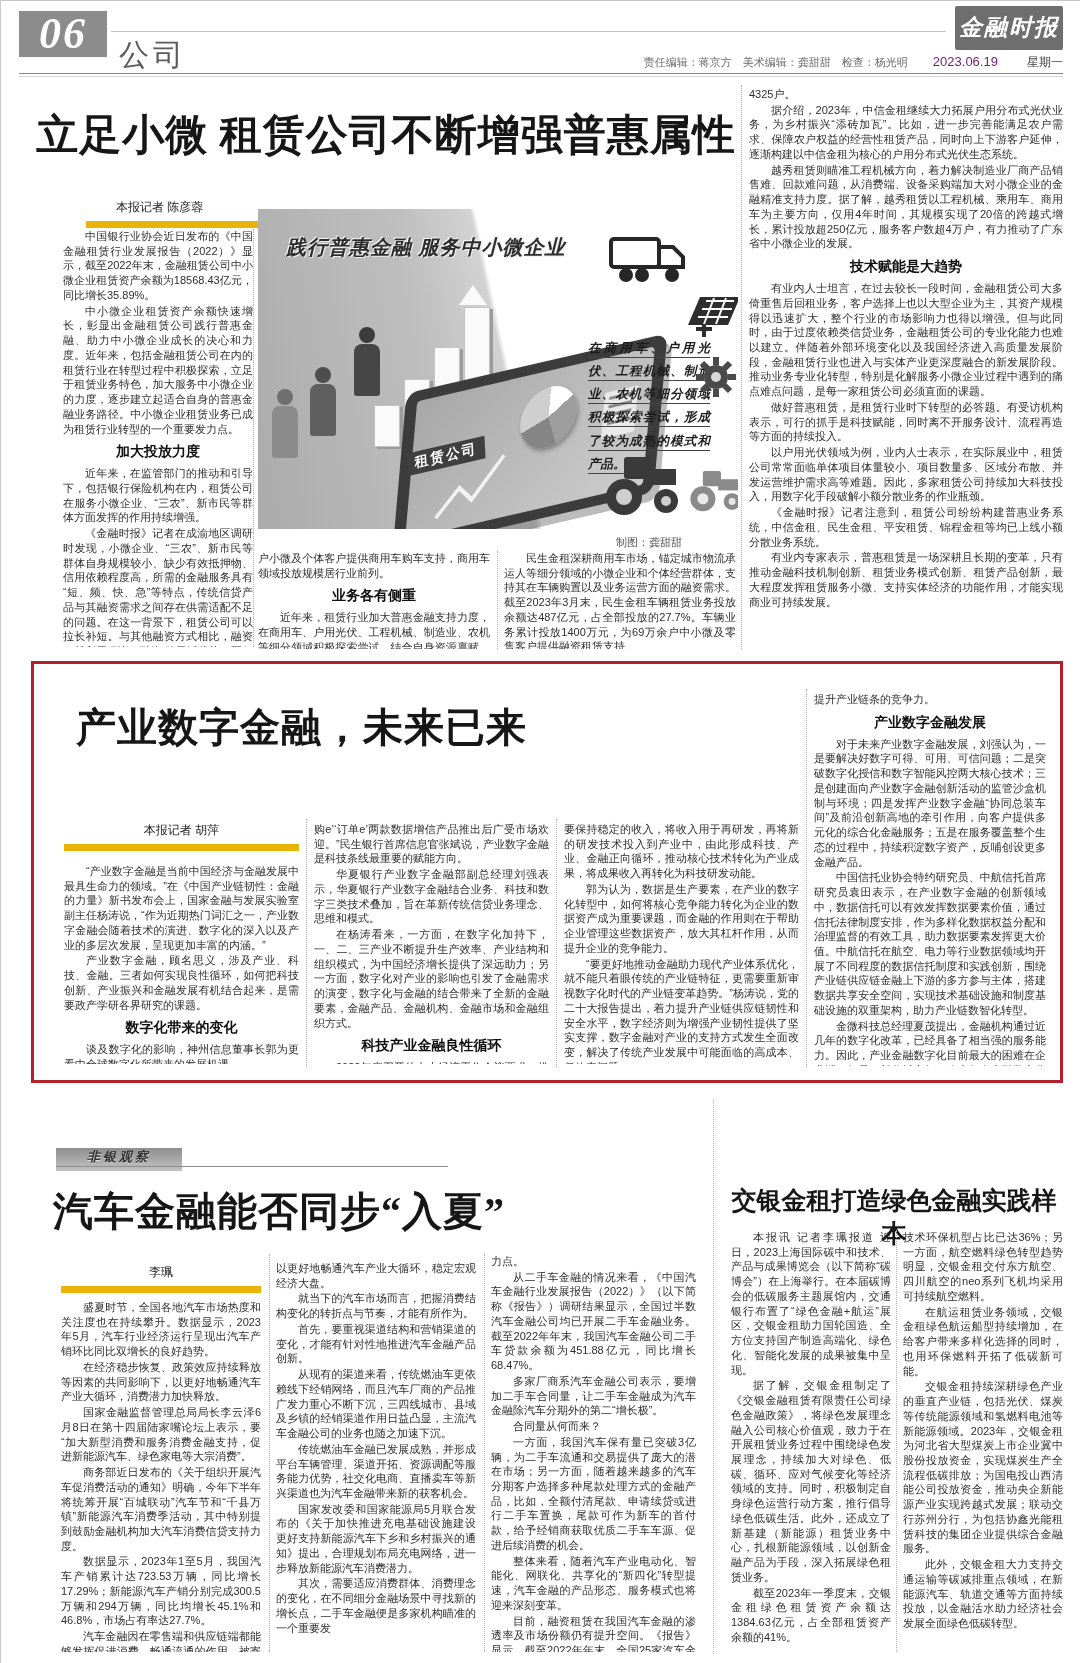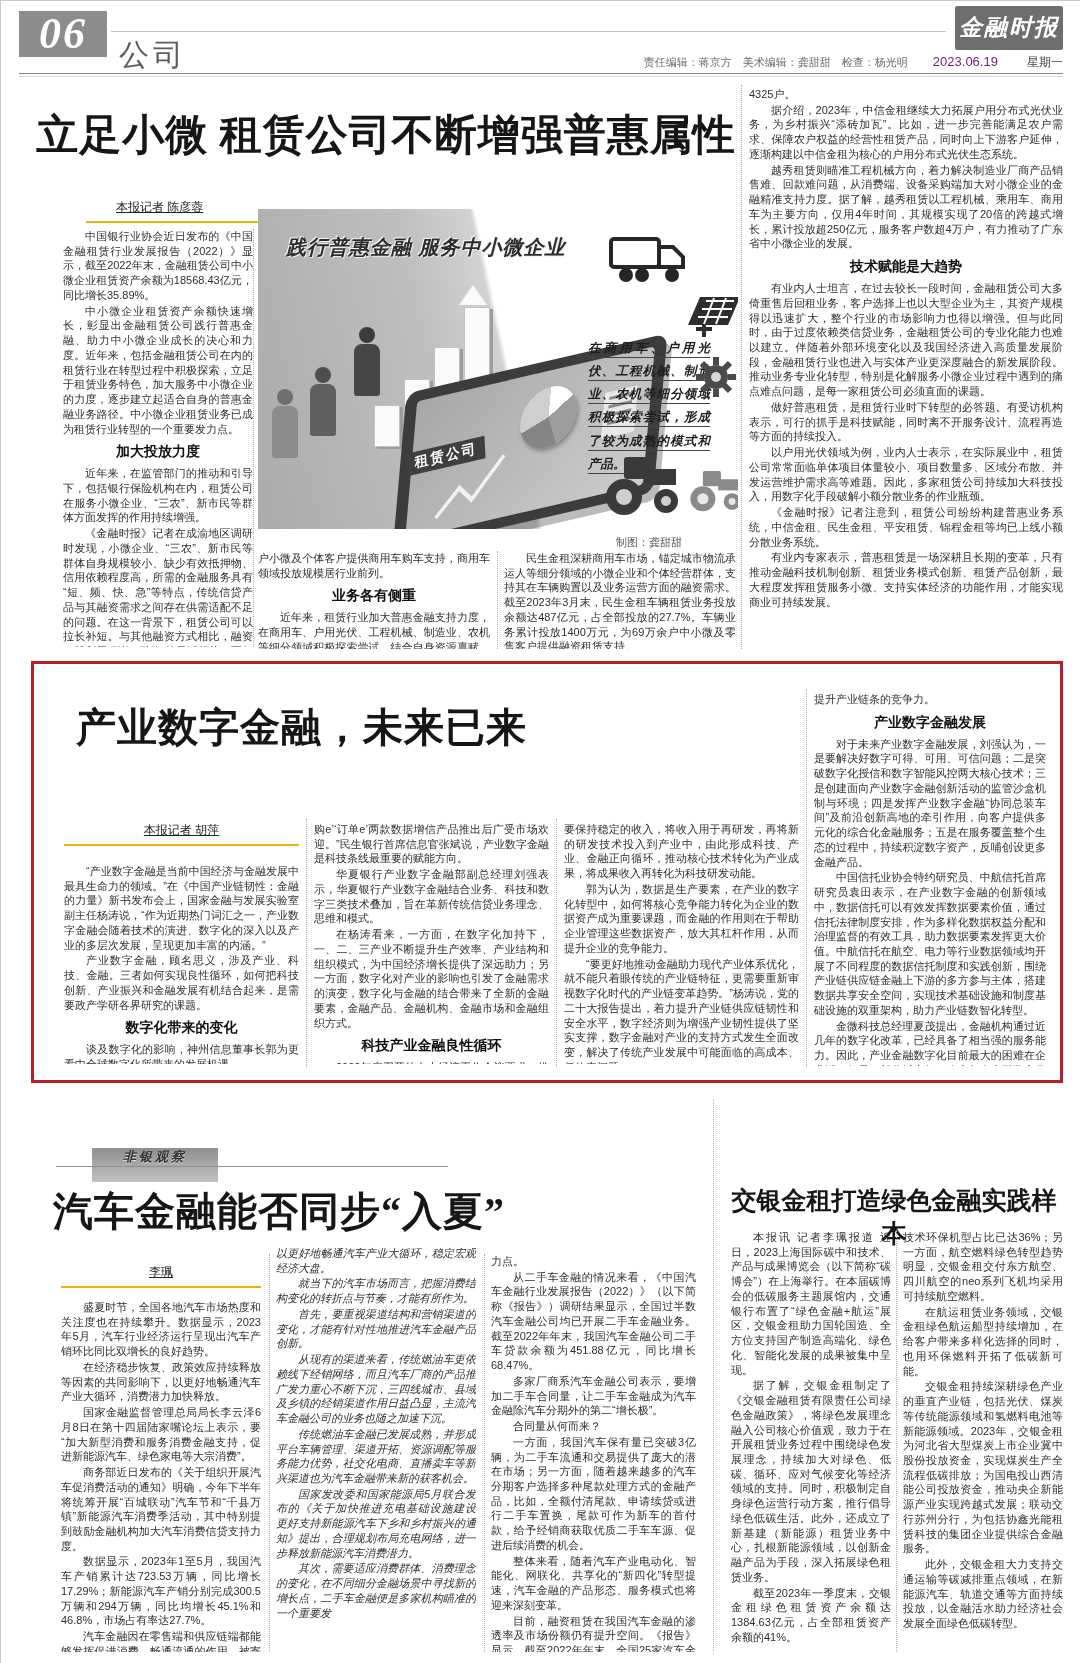--- a/index.html
+++ b/index.html
@@ -13,21 +13,21 @@
   .masthead{position:absolute;right:18px;top:5px;width:108px;height:44px;background:#6e6e6e;color:#fff;
     font:italic 700 23px/44px "Liberation Serif",serif;text-align:center;letter-spacing:2px;border-radius:2px;}
   .header-meta{position:absolute;right:18px;top:53px;font-size:11px;color:#6a6a6a;white-space:nowrap;}
   .header-meta .date{font-size:13px;color:#701a75;margin-left:22px;}
   .header-meta .weekday{font-size:12px;color:#3d3d3d;margin-left:26px;}
   
   .col{position:absolute;overflow:hidden;}
   .para{font-size:11px;line-height:1.34;text-align:justify;text-indent:2em;margin:0 0 1px;color:#2e2e2e;}
   .para.cont{text-indent:0;}
   .subhead{font-size:14px;font-weight:bold;text-align:center;margin:7px 0 5px;color:#101010;}
-  .byline{position:absolute;font-size:12px;color:#222;border-bottom:2px solid #eab308;padding-bottom:5px;text-align:center;text-decoration:underline;}
+  .byline{position:absolute;font-size:12px;color:#222;border-bottom:7px solid #eab308;padding-bottom:5px;text-align:center;}
   .headline-xl{position:absolute;font-family:"Liberation Serif",serif;font-weight:900;color:#161616;letter-spacing:1px;}
   
   .illus{position:absolute;overflow:hidden;background:linear-gradient(78deg,#ababab 0%,#bfbfbf 38%,#d2d2d2 51%,#ffffff 52%,#ffffff 100%);}
   .illus-slogan{position:absolute;left:28px;top:26px;font:italic 900 20px/1.25 "Liberation Sans",sans-serif;color:#2c2c2c;
     text-shadow:1px 1px 0 #eee, -1px -1px 0 #f5f5f5;letter-spacing:1px;}
   .bar{position:absolute;background:#fafafa;border:1px solid #c2c2c2;box-shadow:3px 2px 0 #9c9c9c;}
   .bar-arrow{position:absolute;width:0;height:0;border-left:14px solid transparent;border-right:14px solid transparent;border-bottom:20px solid #fafafa;}
   .person{position:absolute;}
   .person .head{width:16px;height:16px;border-radius:50%;margin:0 auto 1px;}
   .person .body{width:26px;height:52px;border-radius:8px 8px 3px 3px;}
@@ -40,22 +40,22 @@
   .mini-doc i{display:block;height:3px;background:#8a8a8a;margin:5px 5px 0;}
   .tablet-label{position:absolute;background:#3f3f3f;color:#fff;font-weight:bold;font-size:14px;padding:2px 8px;
     transform:rotate(-13deg) skewX(-10deg);letter-spacing:2px;}
   .illus-caption{position:absolute;font:italic 700 12.5px/1.85 "Liberation Serif",serif;color:#1d1d1d;text-align:justify;
     text-decoration:underline;text-underline-offset:5px;text-decoration-color:#444;}
   .credit{position:absolute;font-size:11px;color:#555;}
   .icon-gray{position:absolute;}
   
   .feature-box{position:absolute;border:3px solid #b5212b;background:#fff;}
   
-  .tagbar{position:absolute;height:34px;background:linear-gradient(#8f8f8f,#c2c2c2);color:#2f2f2f;
-    font:italic 900 13px/18px "Liberation Sans",sans-serif;text-align:center;letter-spacing:3px;text-shadow:0 1px 0 #ddd;margin-left:36px;}
+  .tagbar{position:absolute;height:23px;background:linear-gradient(#8f8f8f,#c2c2c2);color:#2f2f2f;
+    font:italic 900 13px/18px "Liberation Sans",sans-serif;text-align:center;letter-spacing:3px;text-shadow:0 1px 0 #ddd;}
   .tagline{position:absolute;height:1px;background:#8f8f8f;}
   .headline-md{position:absolute;font-family:"Liberation Serif",serif;font-weight:900;color:#161616;text-align:center;}
 </style>
 </head>
 <body>
 
 <div class="page">
 
   <div class="pagenum">06</div>
   <div class="rule" style="left:110px;right:135px;top:30px;background:#c2c2c2;"></div>
@@ -235,21 +235,21 @@
     <div class="byline" style="left:30px;top:168px;width:200px;">李珮</div>
 
     <div class="col" style="left:30px;top:204px;width:200px;height:352px;">
         <p class="para">盛夏时节，全国各地汽车市场热度和关注度也在持续攀升。数据显示，2023年5月，汽车行业经济运行呈现出汽车产销环比同比双增长的良好趋势。</p>
         <p class="para">在经济稳步恢复、政策效应持续释放等因素的共同影响下，以更好地畅通汽车产业大循环，消费潜力加快释放。</p>
         <p class="para">国家金融监督管理总局局长李云泽6月8日在第十四届陆家嘴论坛上表示，要“加大新型消费和服务消费金融支持，促进新能源汽车、绿色家电等大宗消费”。</p>
         <p class="para">商务部近日发布的《关于组织开展汽车促消费活动的通知》明确，今年下半年将统筹开展“百城联动”汽车节和“千县万镇”新能源汽车消费季活动，其中特别提到鼓励金融机构加大汽车消费信贷支持力度。</p>
         <p class="para">数据显示，2023年1至5月，我国汽车产销累计达723.53万辆，同比增长17.29%；新能源汽车产销分别完成300.5万辆和294万辆，同比均增长45.1%和46.8%，市场占有率达27.7%。</p>
         <p class="para">汽车金融因在零售端和供应链端都能够发挥促进消费、畅通流通的作用，被寄予同步“入夏”的期待。</p>
       </div>
-    <div class="col" style="left:245px;top:150px;width:200px;height:398px;font-style:italic;">
+    <div class="col" style="left:245px;top:165px;width:200px;height:398px;">
         <p class="para cont">以更好地畅通汽车产业大循环，稳定宏观经济大盘。</p>
         <p class="para">就当下的汽车市场而言，把握消费结构变化的转折点与节奏，才能有所作为。</p>
         <p class="para">首先，要重视渠道结构和营销渠道的变化，才能有针对性地推进汽车金融产品创新。</p>
         <p class="para">从现有的渠道来看，传统燃油车更依赖线下经销网络，而且汽车厂商的产品推广发力重心不断下沉，三四线城市、县域及乡镇的经销渠道作用日益凸显，主流汽车金融公司的业务也随之加速下沉。</p>
         <p class="para">传统燃油车金融已发展成熟，并形成平台车辆管理、渠道开拓、资源调配等服务能力优势，社交化电商、直播卖车等新兴渠道也为汽车金融带来新的获客机会。</p>
         <p class="para">国家发改委和国家能源局5月联合发布的《关于加快推进充电基础设施建设 更好支持新能源汽车下乡和乡村振兴的通知》提出，合理规划布局充电网络，进一步释放新能源汽车消费潜力。</p>
         <p class="para">其次，需要适应消费群体、消费理念的变化，在不同细分金融场景中寻找新的增长点，二手车金融便是多家机构瞄准的一个重要发</p>
       </div>
     <div class="col" style="left:460px;top:158px;width:205px;height:398px;">
         <p class="para cont">力点。</p>

